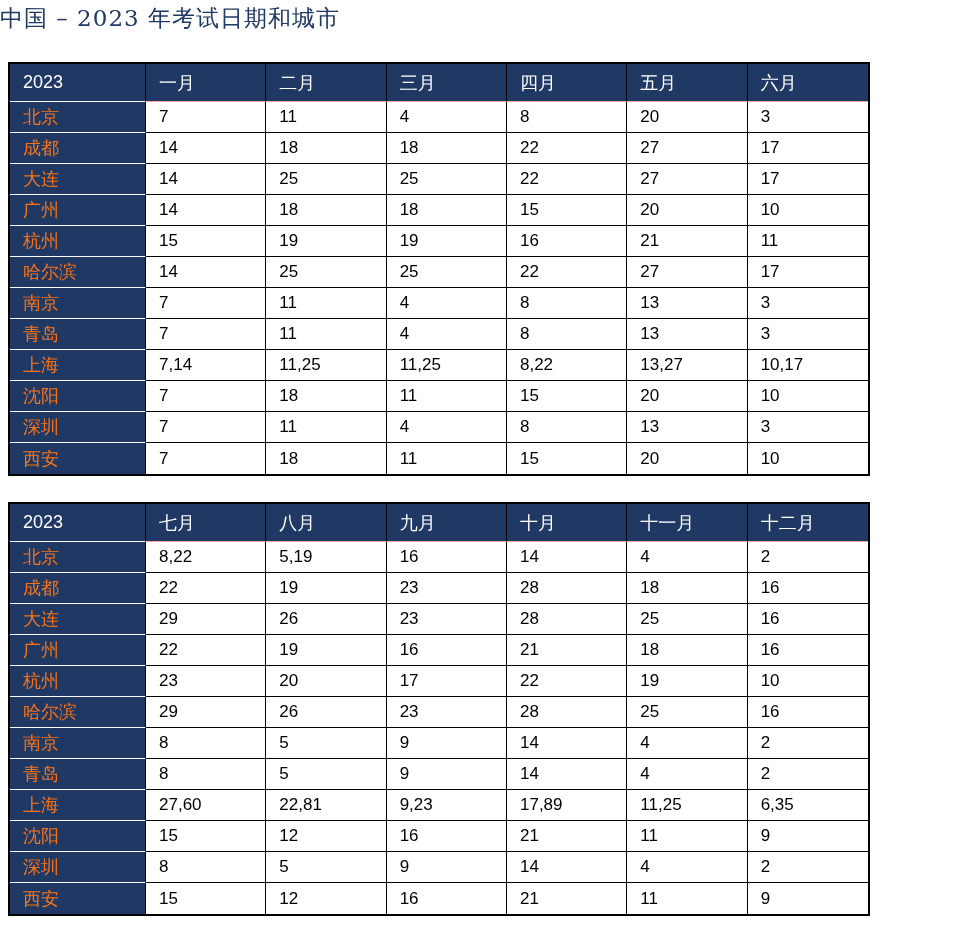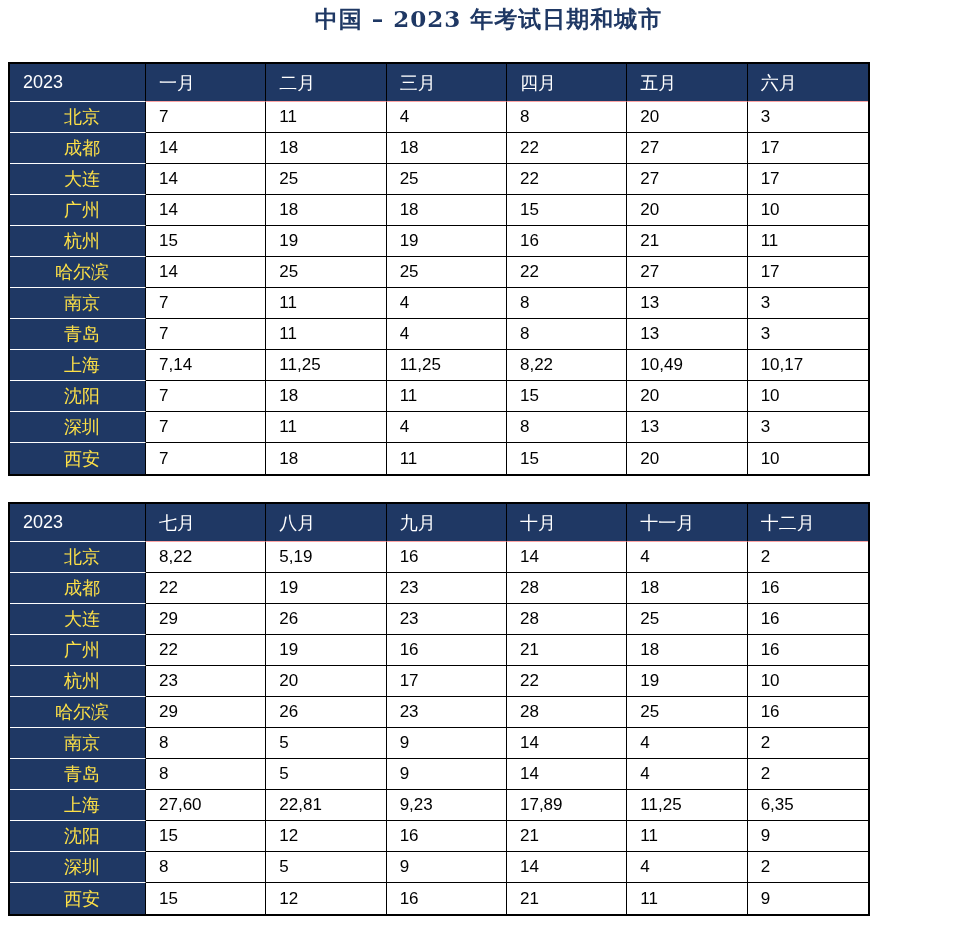--- a/index.html
+++ b/index.html
@@ -15,24 +15,24 @@
     width: 977px;
     height: 939px;
     background: #ffffff;
     position: relative;
   }
   .title {
     margin: 0;
     padding-top: 3px;
     height: 31px;
     line-height: 31px;
-    text-align: center;
+    text-align: left;
     color: #1f3864;
     font-family: "DejaVu Serif", "Liberation Serif", serif;
-    font-weight: bold;
+    font-weight: normal;
     font-size: 23px;
     letter-spacing: 1px;
   }
   table.exam-table {
     width: 862px;
     margin-left: 8px;
     border-collapse: separate;
     border-spacing: 0;
     table-layout: fixed;
     border: 2px solid #000000;
@@ -61,25 +61,24 @@
   }
   table.exam-table thead th.year-cell {
     border-bottom: 1px solid #ffffff;
   }
   table.exam-table thead th:last-child { border-right: none; }
 
   
   table.exam-table tbody tr { height: 31px; }
   table.exam-table tbody th.city-cell {
     background: #1f3864;
-    color: #fde047;
+    color: #f97316;
     font-size: 18px;
     border-right: 1px solid #000000;
     border-bottom: 1px solid #ffffff;
-    text-align: center;
   }
   table.exam-table tbody td.date-cell {
     background: #ffffff;
     color: #000000;
     font-size: 17px;
     border-right: 1px solid #000000;
     border-bottom: 1px solid #000000;
   }
   table.exam-table tbody td.date-cell:last-child { border-right: none; }
   table.exam-table tbody tr:last-child th.city-cell,
@@ -184,21 +183,21 @@
           <td class="date-cell">8</td>
           <td class="date-cell">13</td>
           <td class="date-cell">3</td>
         </tr>
         <tr>
           <th class="city-cell">上海</th>
           <td class="date-cell">7,14</td>
           <td class="date-cell">11,25</td>
           <td class="date-cell">11,25</td>
           <td class="date-cell">8,22</td>
-          <td class="date-cell">10,49</td>
+          <td class="date-cell">13,27</td>
           <td class="date-cell">10,17</td>
         </tr>
         <tr>
           <th class="city-cell">沈阳</th>
           <td class="date-cell">7</td>
           <td class="date-cell">18</td>
           <td class="date-cell">11</td>
           <td class="date-cell">15</td>
           <td class="date-cell">20</td>
           <td class="date-cell">10</td>

